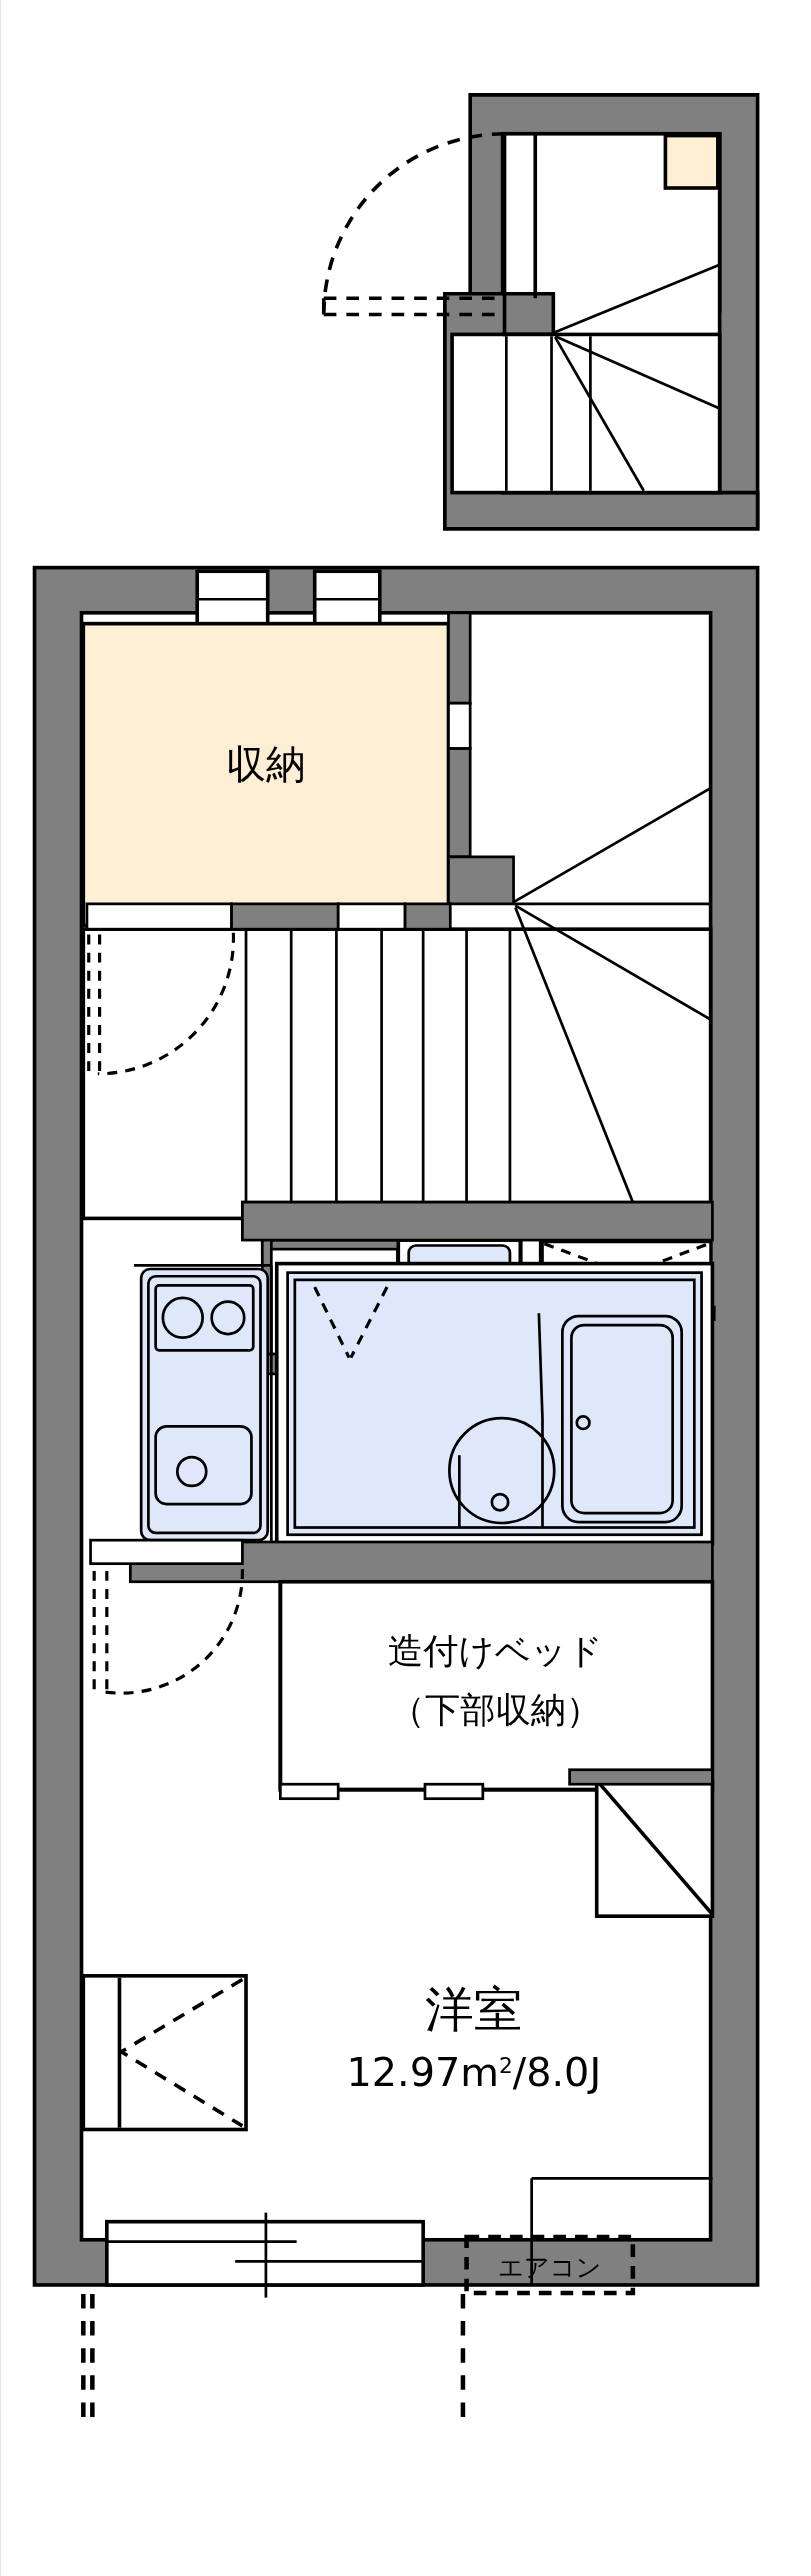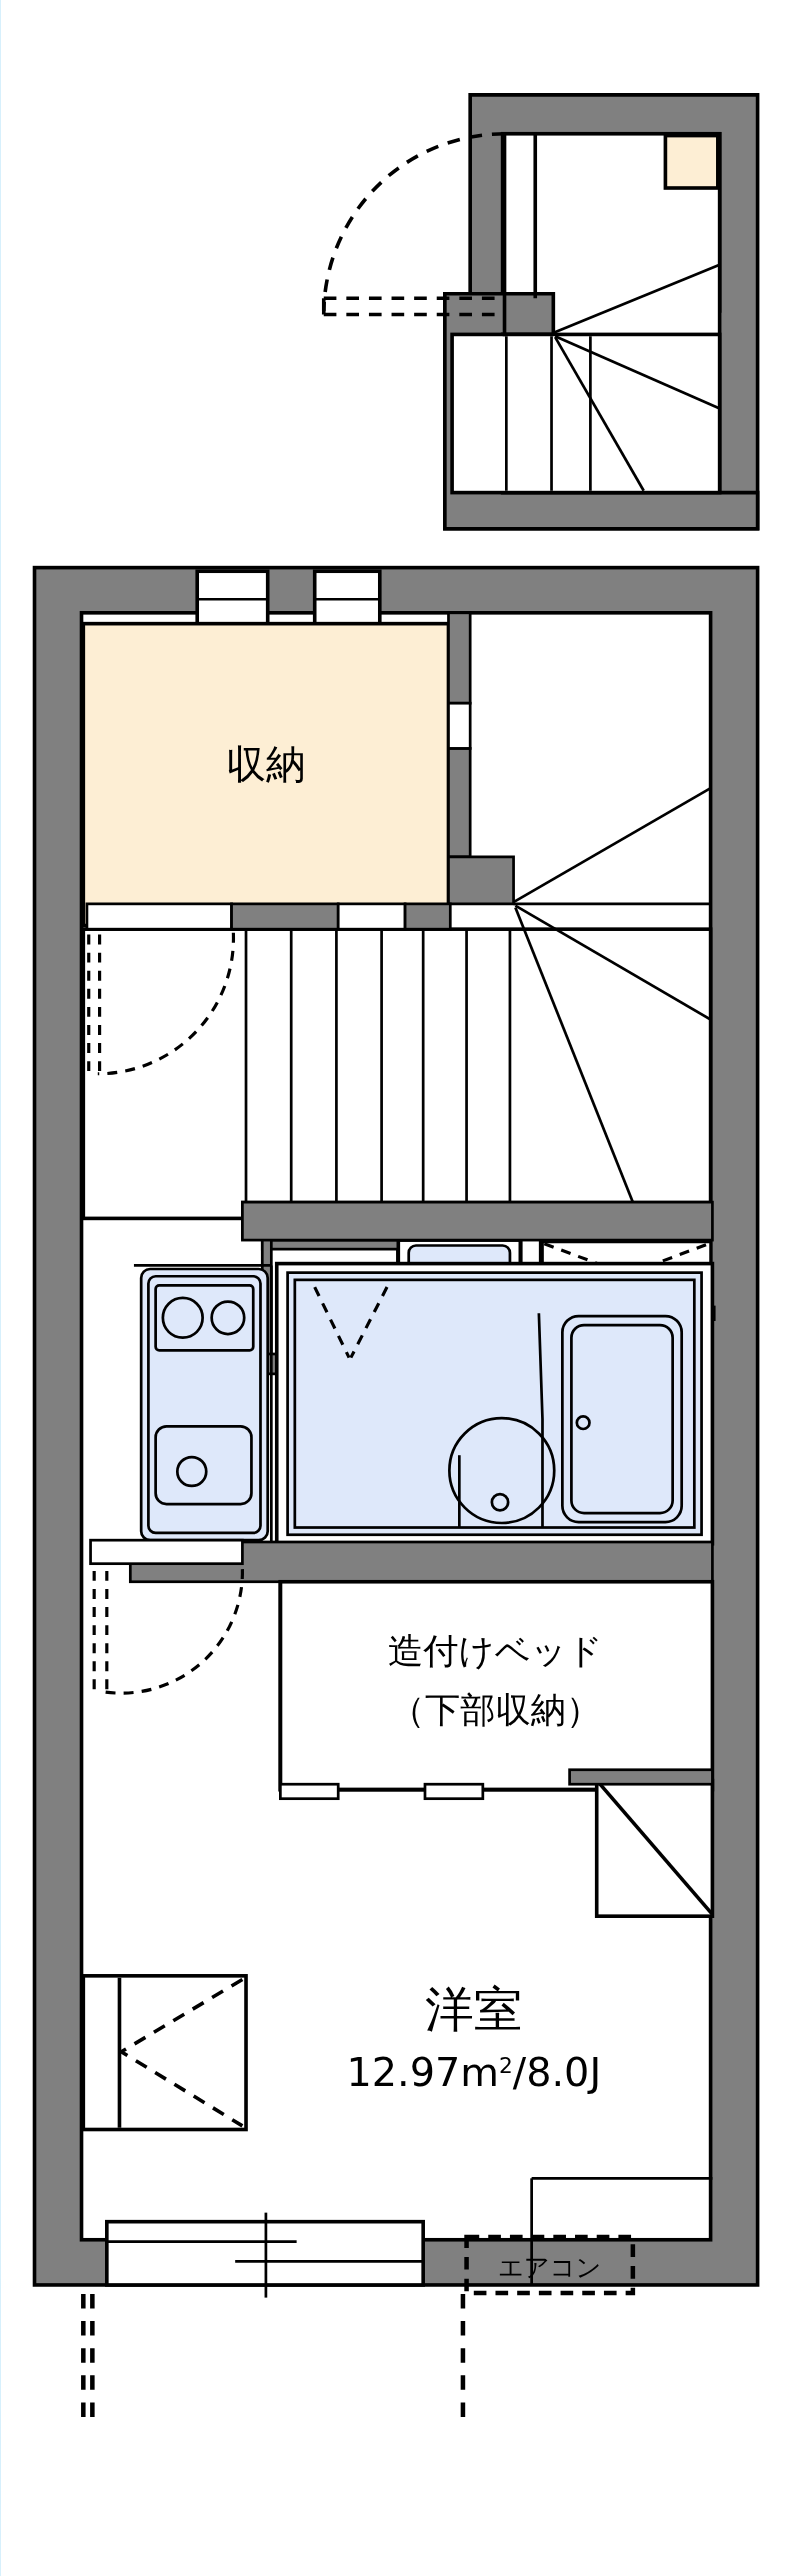--- a/index.html
+++ b/index.html
@@ -1,17 +1,17 @@
 <!DOCTYPE html>
 <html style="font-size:14.5px"><head>
 <meta charset="utf-8">
 <style>
   html,body{margin:0;padding:0;background:#ffffff;}
   body{font-family:"DejaVu Sans","Liberation Sans",sans-serif;}
-  #page{position:relative;width:812px;height:2576px;background:#0ea5e9;overflow:hidden;}
+  #page{position:relative;width:812px;height:2576px;background:#c2410c;overflow:hidden;}
   svg{display:block;}
   .wall{fill:#808080;stroke:#000000;stroke-width:4;}
   .wall-thin{fill:#808080;stroke:#000000;stroke-width:3;}
   .room{fill:#ffffff;stroke:#000000;stroke-width:4;}
   .storage{fill:#fdeed4;stroke:#000000;stroke-width:4;}
   .fixture{fill:#dee8fa;stroke:#000000;stroke-width:3;}
   .fixture-line{fill:none;stroke:#000000;stroke-width:3;}
   .outline{fill:none;stroke:#000000;stroke-width:4;}
   .outline-thin{fill:none;stroke:#000000;stroke-width:3;}
   .swing{fill:none;stroke:#000000;stroke-width:4;stroke-dasharray:14 11;}

